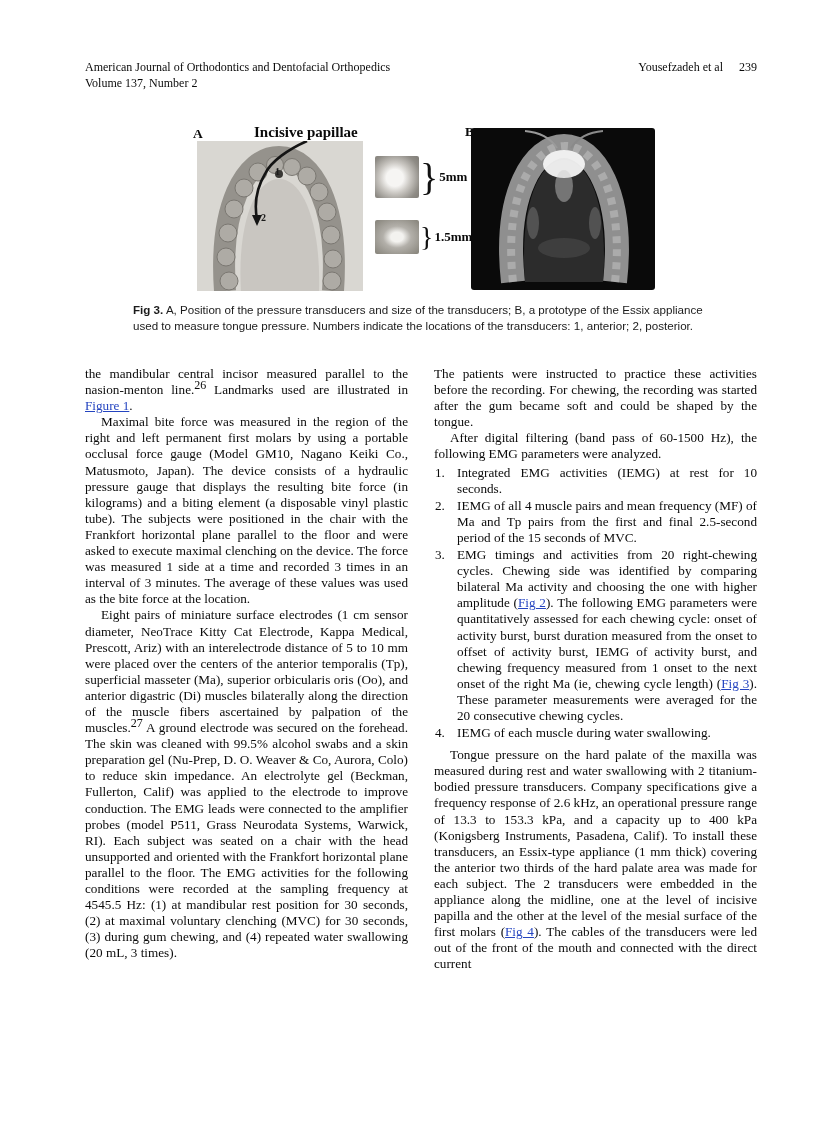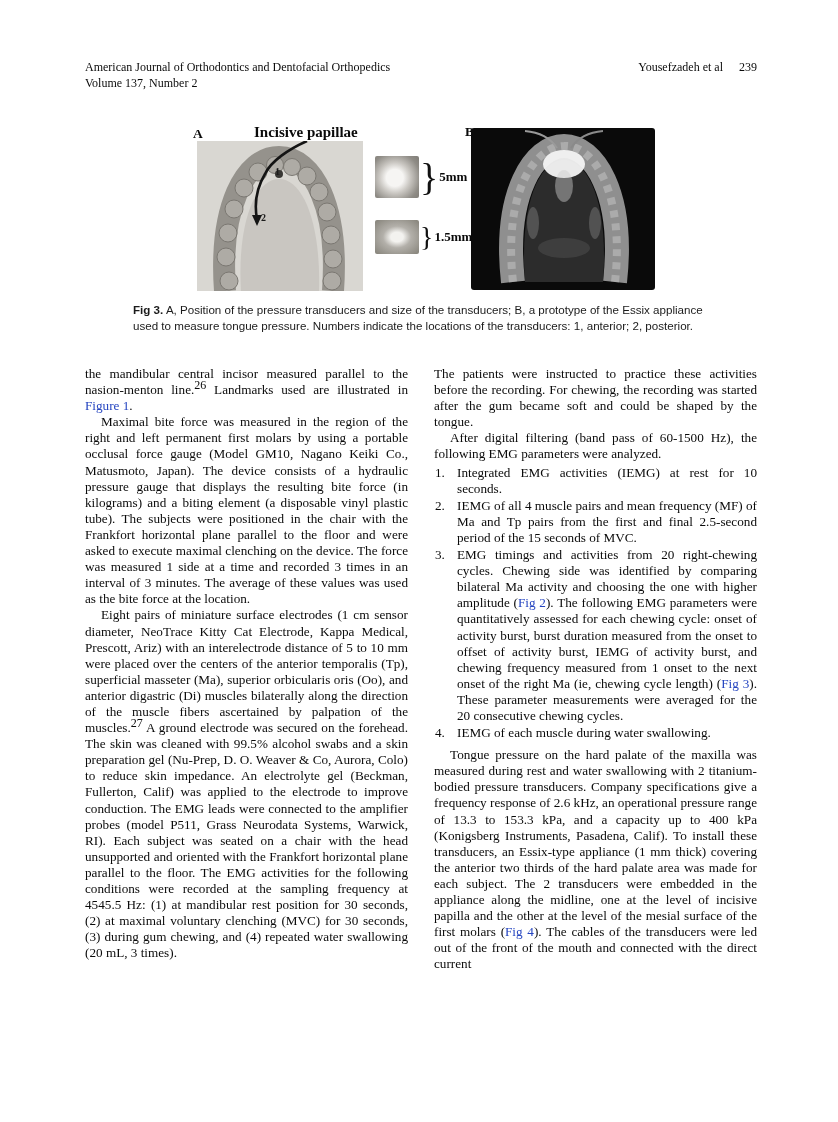--- a/index.html
+++ b/index.html
@@ -38,21 +38,21 @@
 
   
   .caption { position: absolute; top: 302px; left: 133px; width: 576px; font-family: "Liberation Sans", sans-serif; font-size: 11.6px; line-height: 1.35; color: #1b1b1b; text-align: left; }
   .cap-label { font-weight: 700; }
 
   
   .body-cols { position: absolute; top: 366px; left: 85px; width: 672px; display: flex; gap: 26px; }
   .col { width: 323px; font-size: 13.2px; line-height: 1.22; text-align: justify; }
   .para { margin: 0; }
   .indent { text-indent: 16px; }
-  .flink { color: var(--link-color, #2444c0); }
+  .flink { color: var(--link-color, #2444c0); text-decoration: underline; }
   .ref { font-size: 12px; vertical-align: super; line-height: 0; margin-top: 8px; }
   .nlist { margin: 2px 0 2px 0; }
   .list-item { position: relative; padding-left: 23px; text-align: justify; margin: 1px 0; }
   .list-num { position: absolute; left: 1px; top: 0; }
   .p-last { margin-top: 6px; }
 </style>
 </head>
 <body>
 
 <div class="page">

